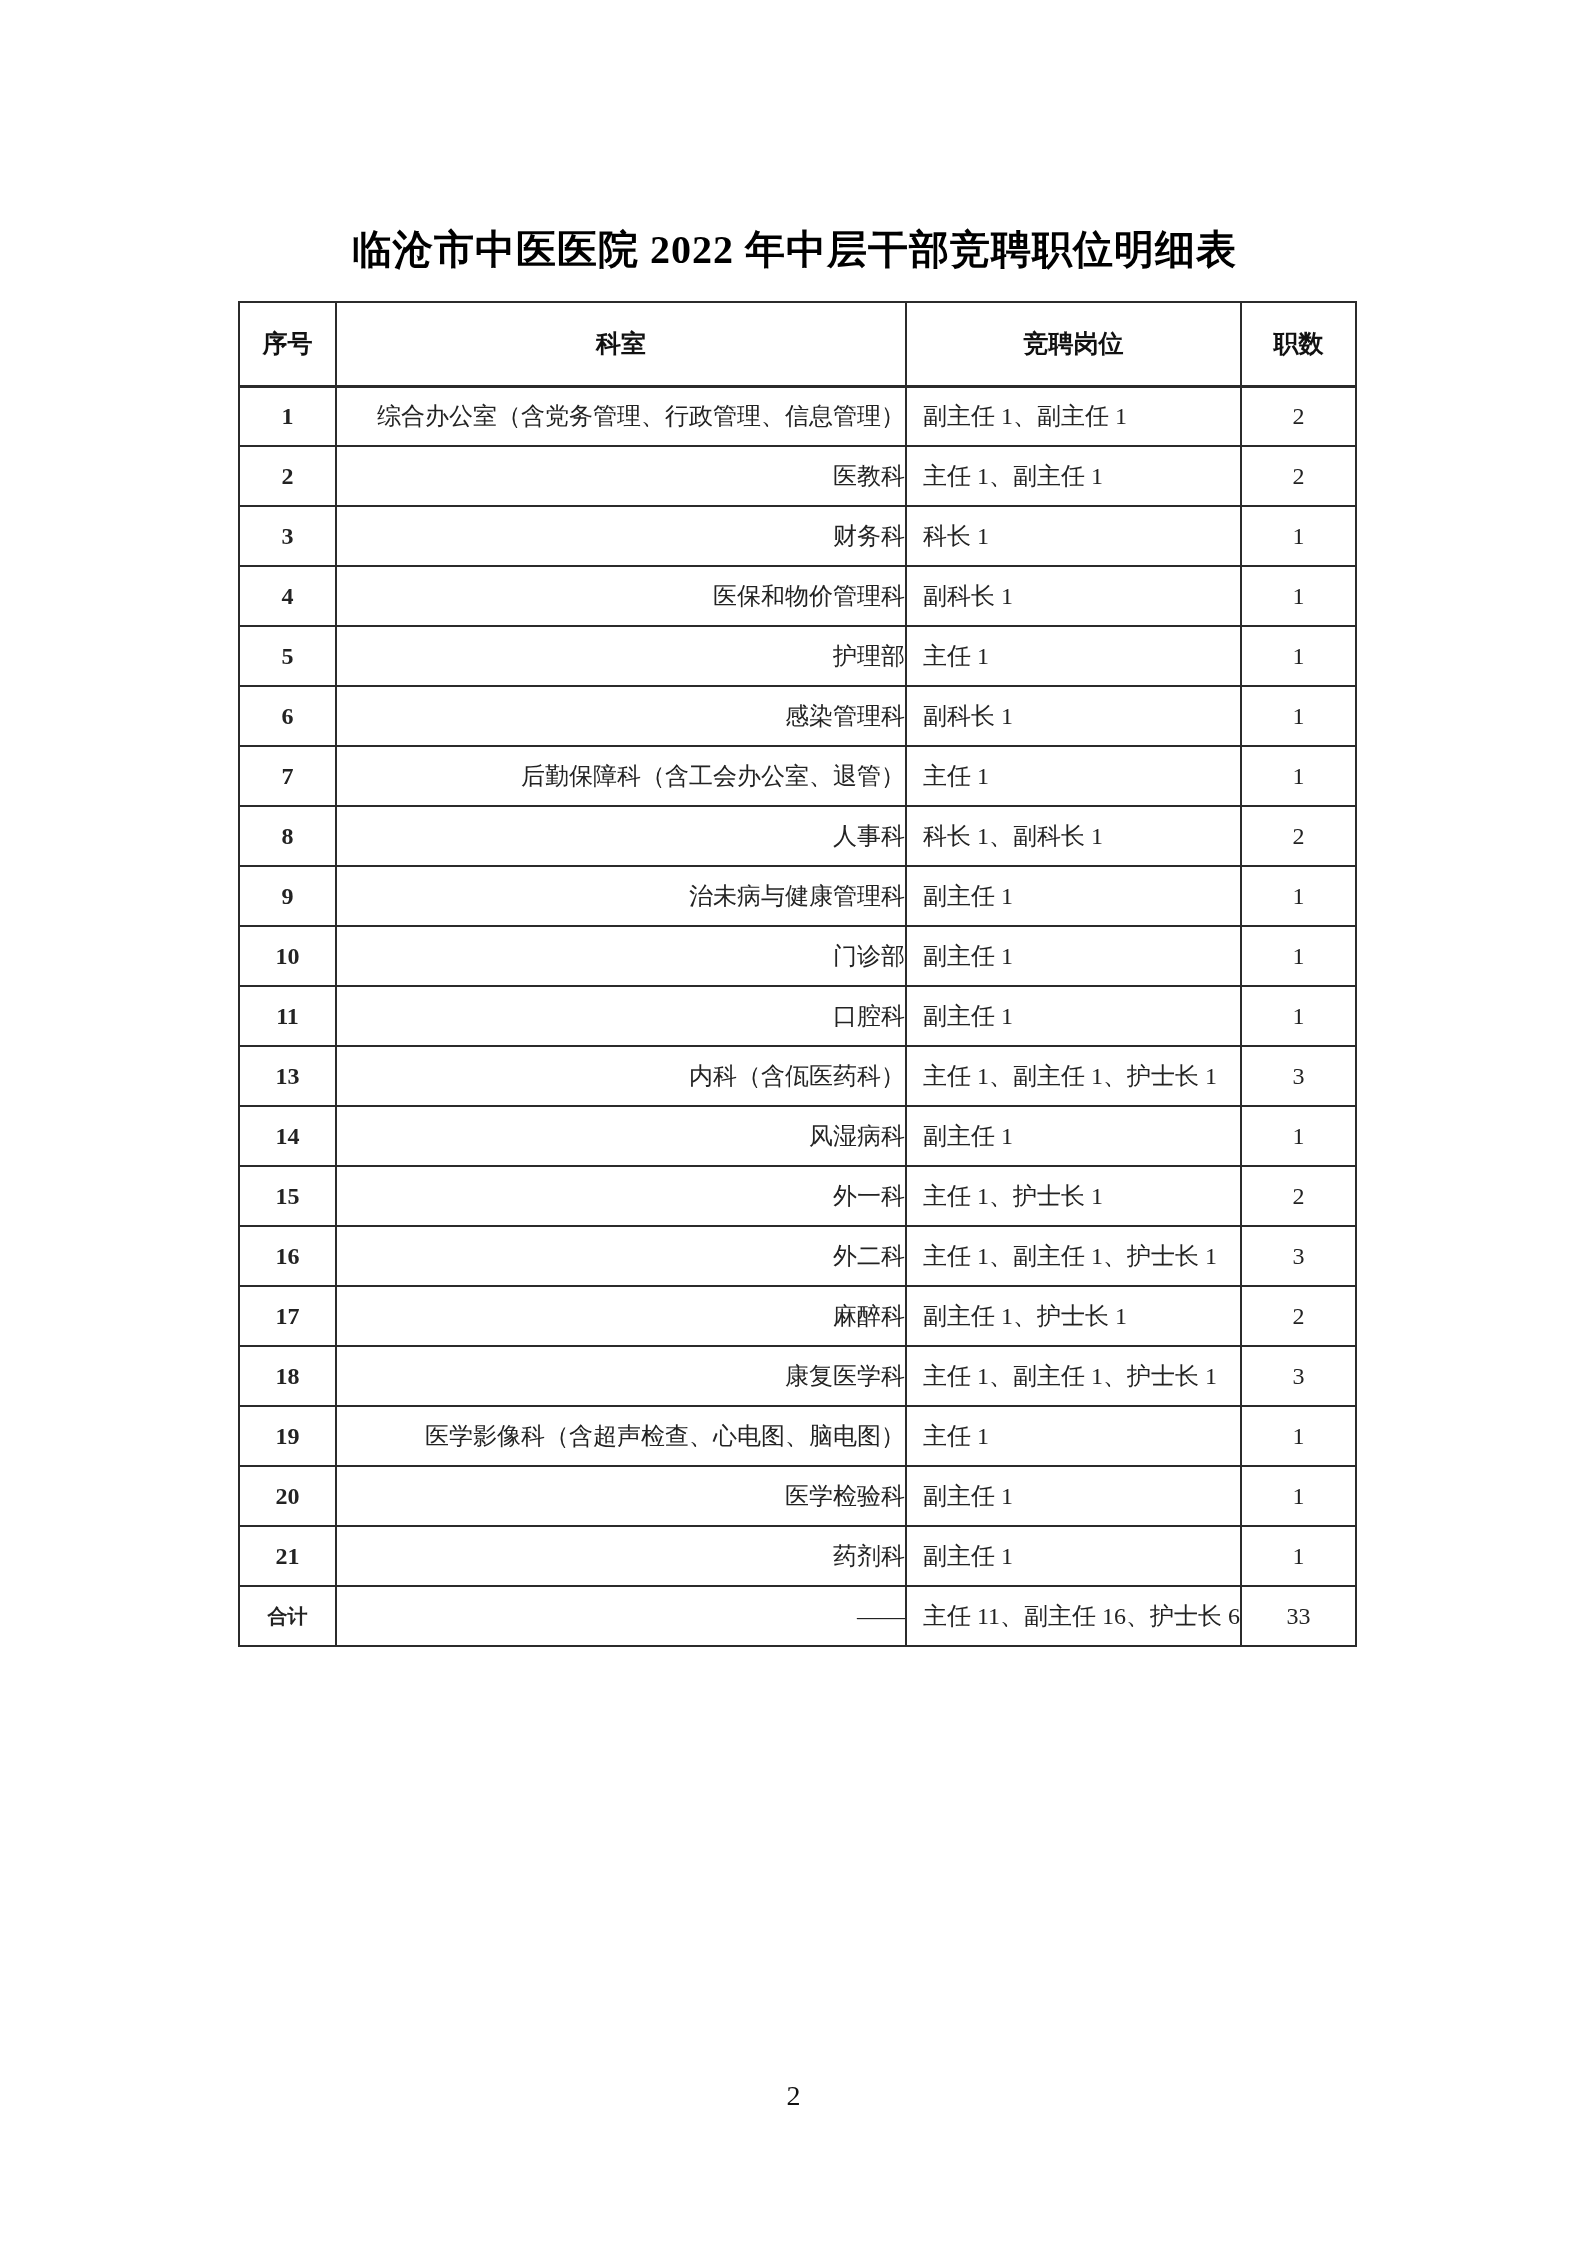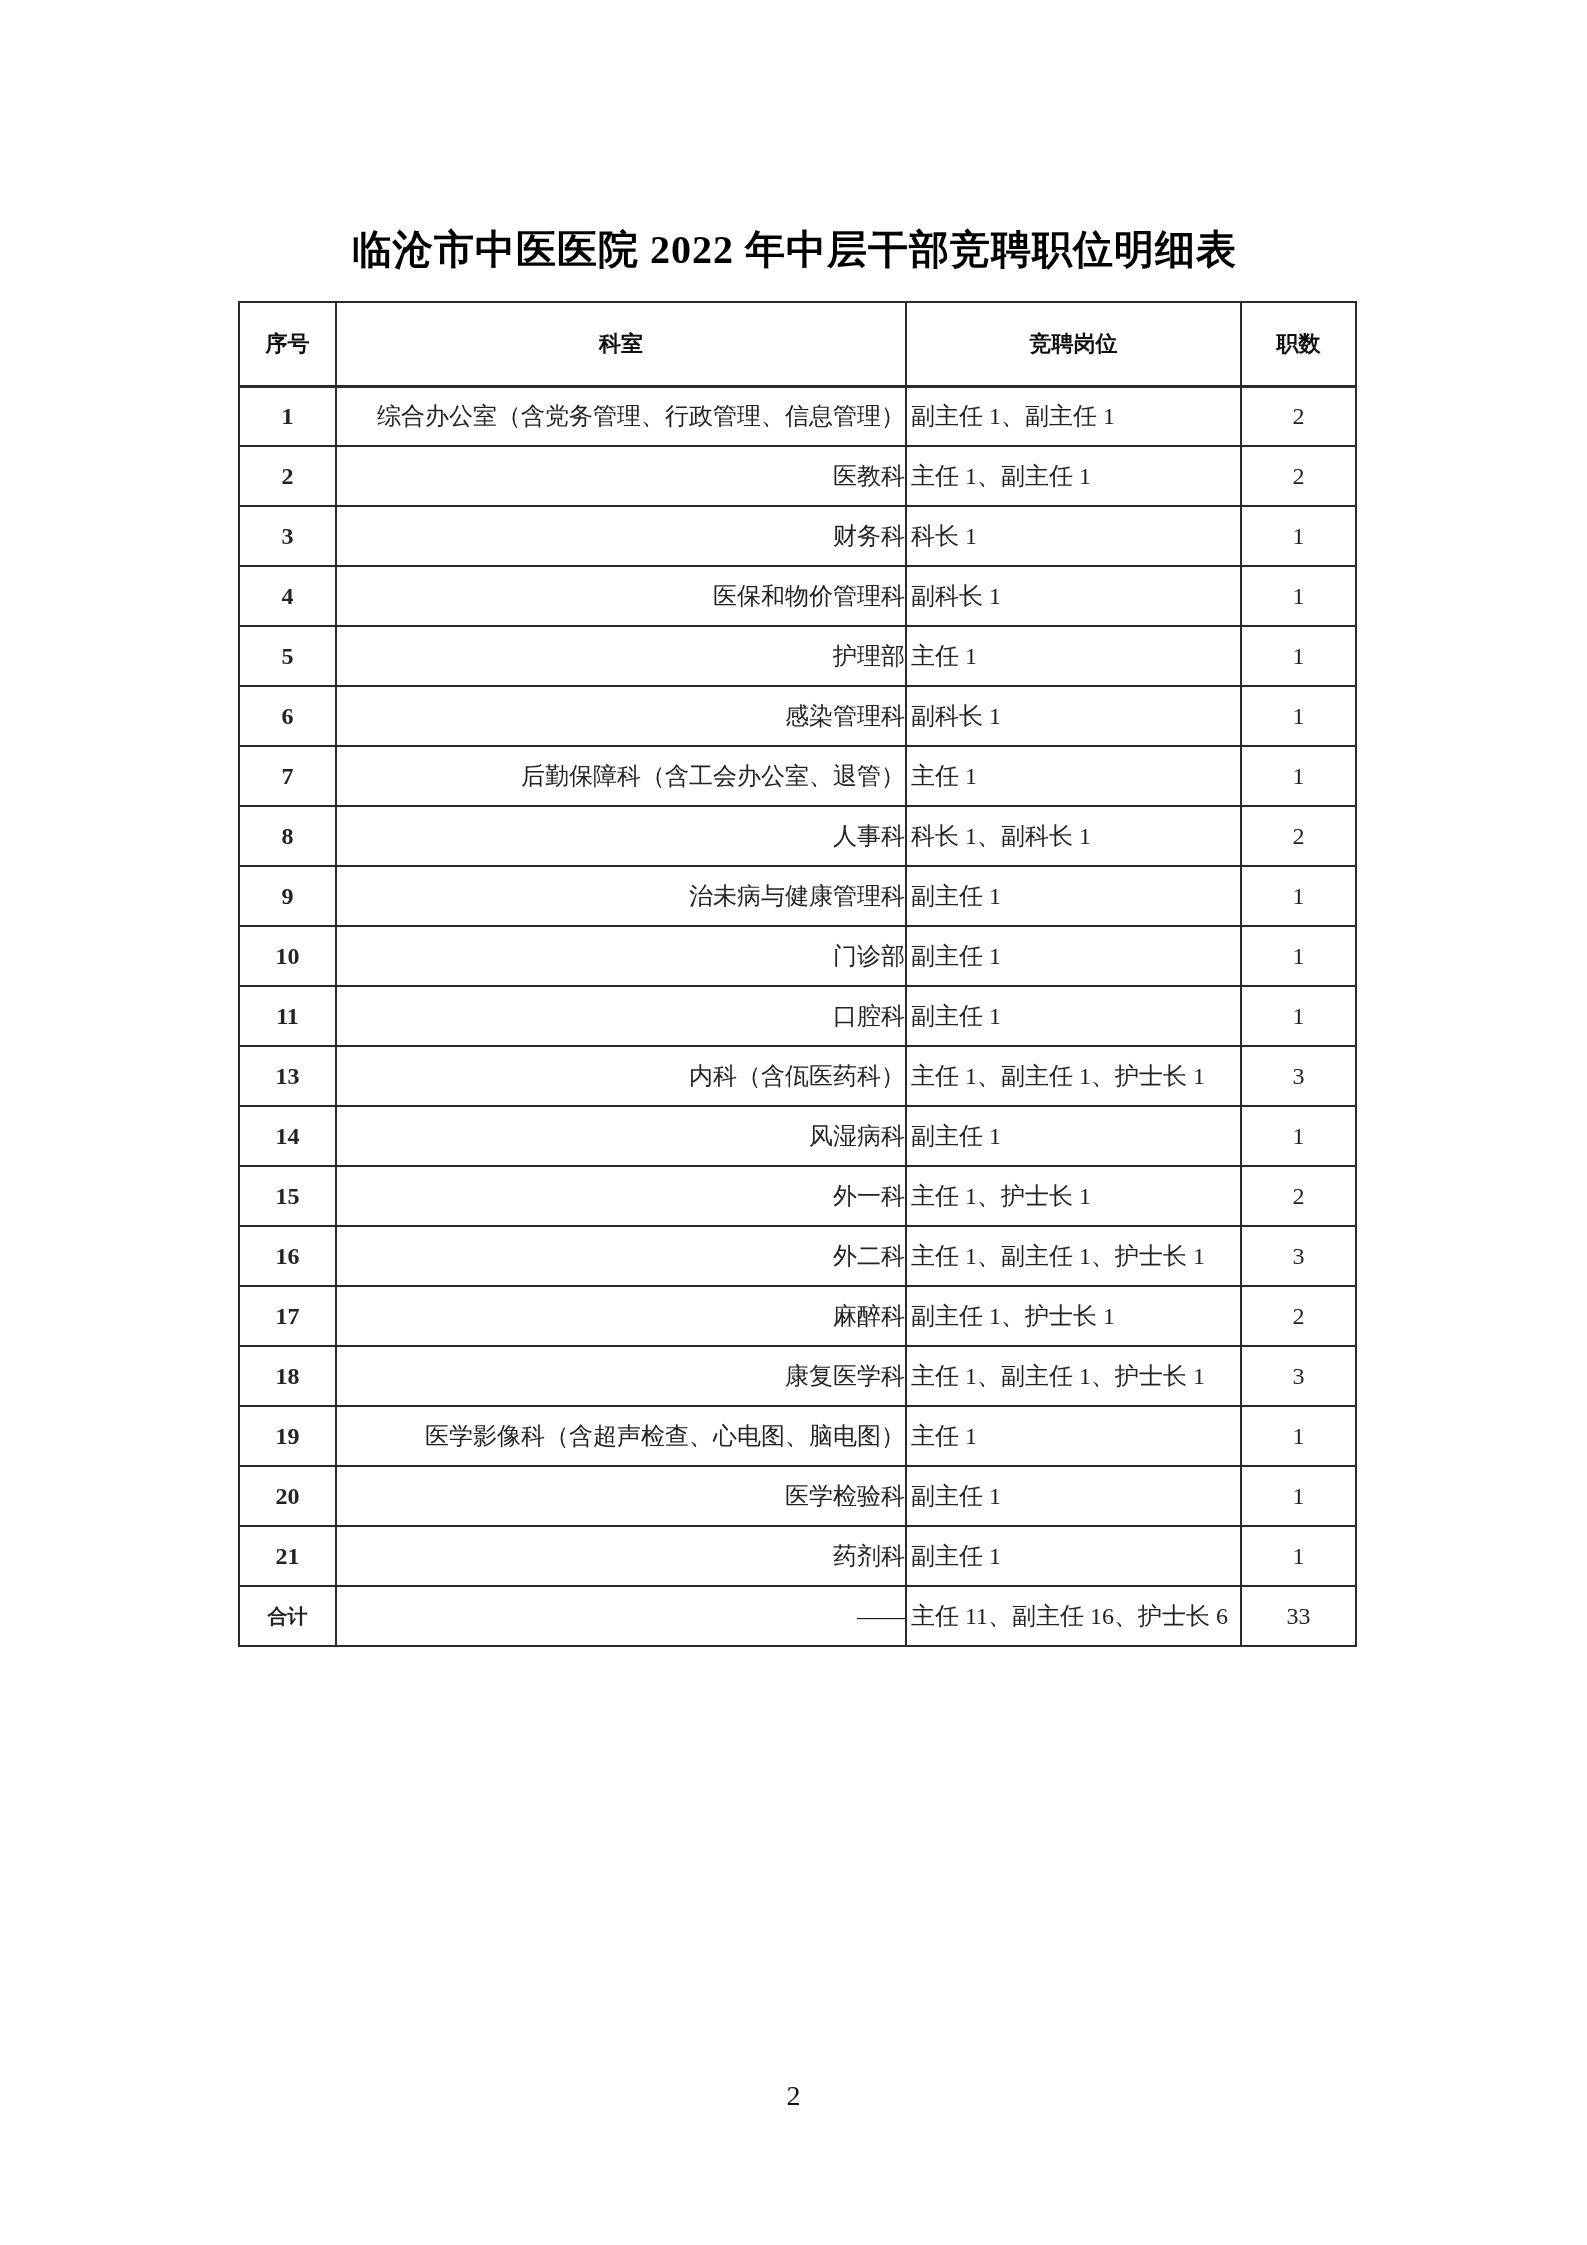--- a/index.html
+++ b/index.html
@@ -40,21 +40,21 @@
   }
   table.positions th,
   table.positions td {
     border: 2px solid #2b2b2b;
     vertical-align: middle;
     overflow: hidden;
     white-space: nowrap;
   }
   table.positions th {
     height: 84px;
-    font-size: 22px;
+    font-size: 25px;
     font-weight: bold;
     text-align: center;
     font-family: "Liberation Sans", "DejaVu Sans", sans-serif;
     border-bottom-width: 3px;
     color: #111111;
   }
   table.positions td {
     height: 60px;
     font-size: 24px;
     color: #232323;
@@ -64,21 +64,21 @@
     font-weight: bold;
     font-family: "Liberation Serif", "DejaVu Serif", serif;
     color: #111111;
   }
   td.cell-department {
     text-align: right;
     padding-left: 20px;
   }
   td.cell-positions {
     text-align: left;
-    padding-left: 4px;
+    padding-left: 16px;
   }
   td.cell-count {
     text-align: center;
     font-family: "Liberation Serif", "DejaVu Serif", serif;
     font-weight: normal;
   }
   tr.total-row td.cell-no {
     font-family: "Liberation Sans", "DejaVu Sans", sans-serif;
     font-weight: bold;
     font-size: 20px;

